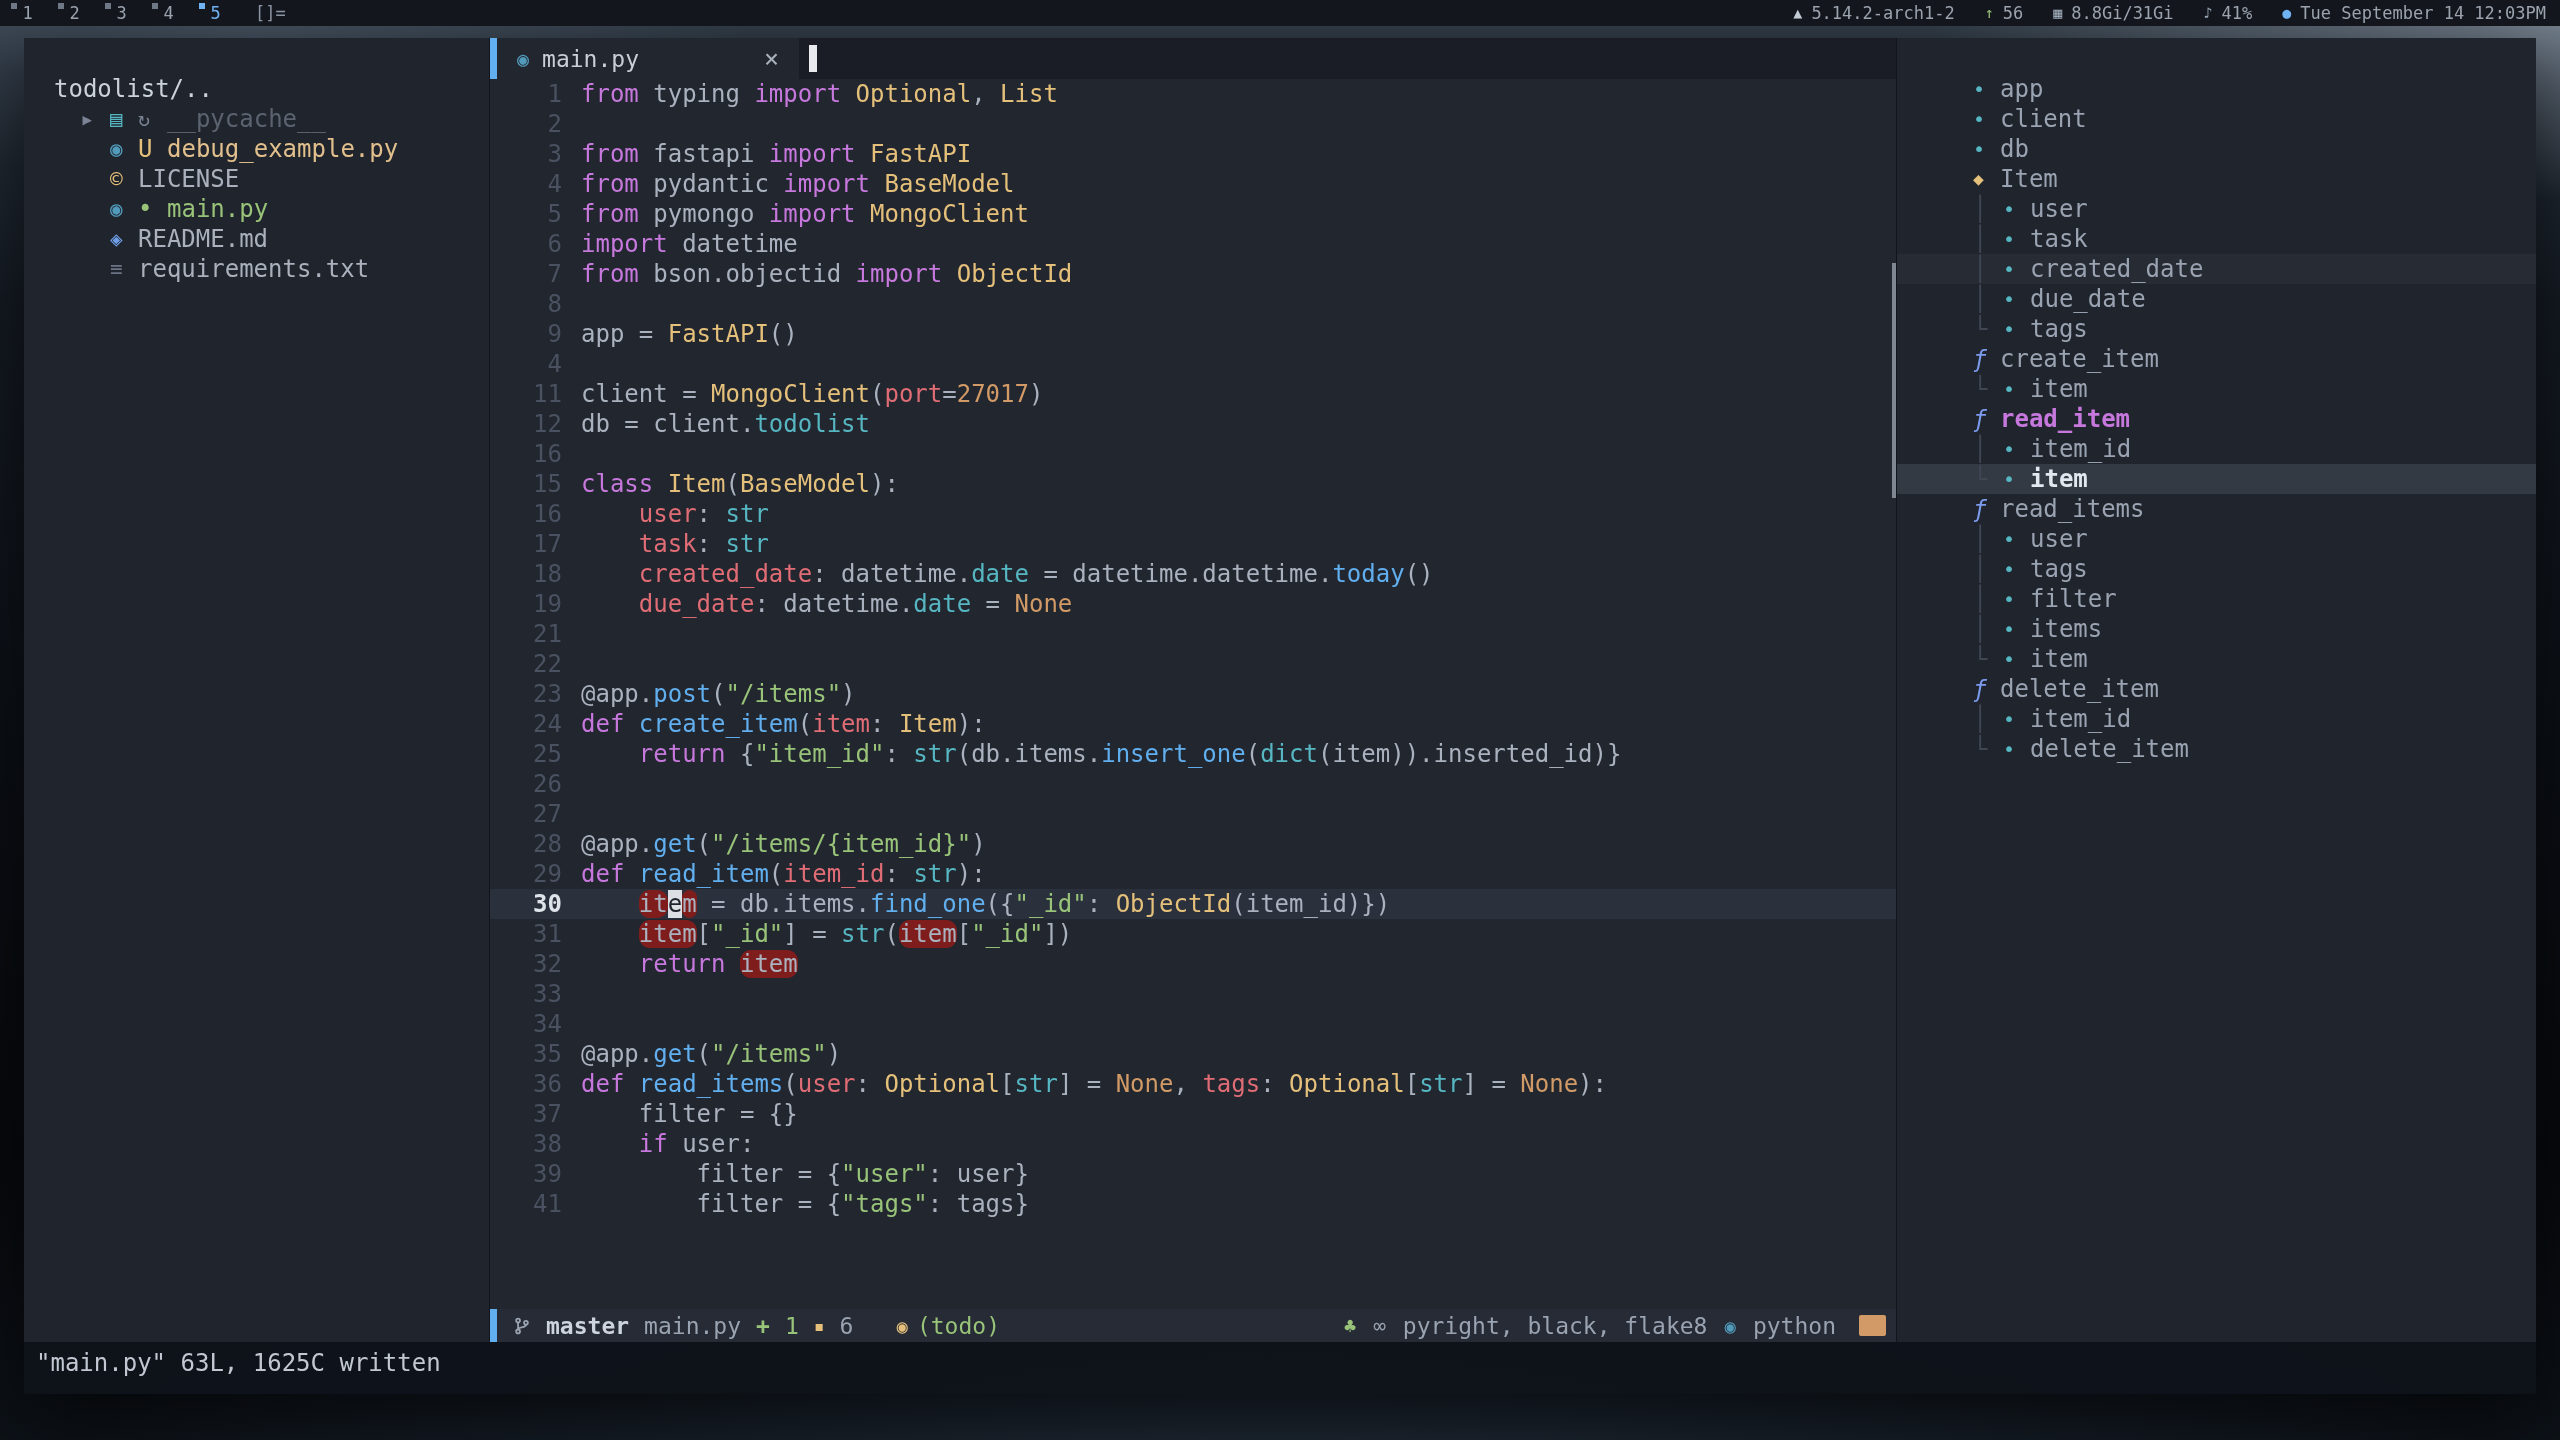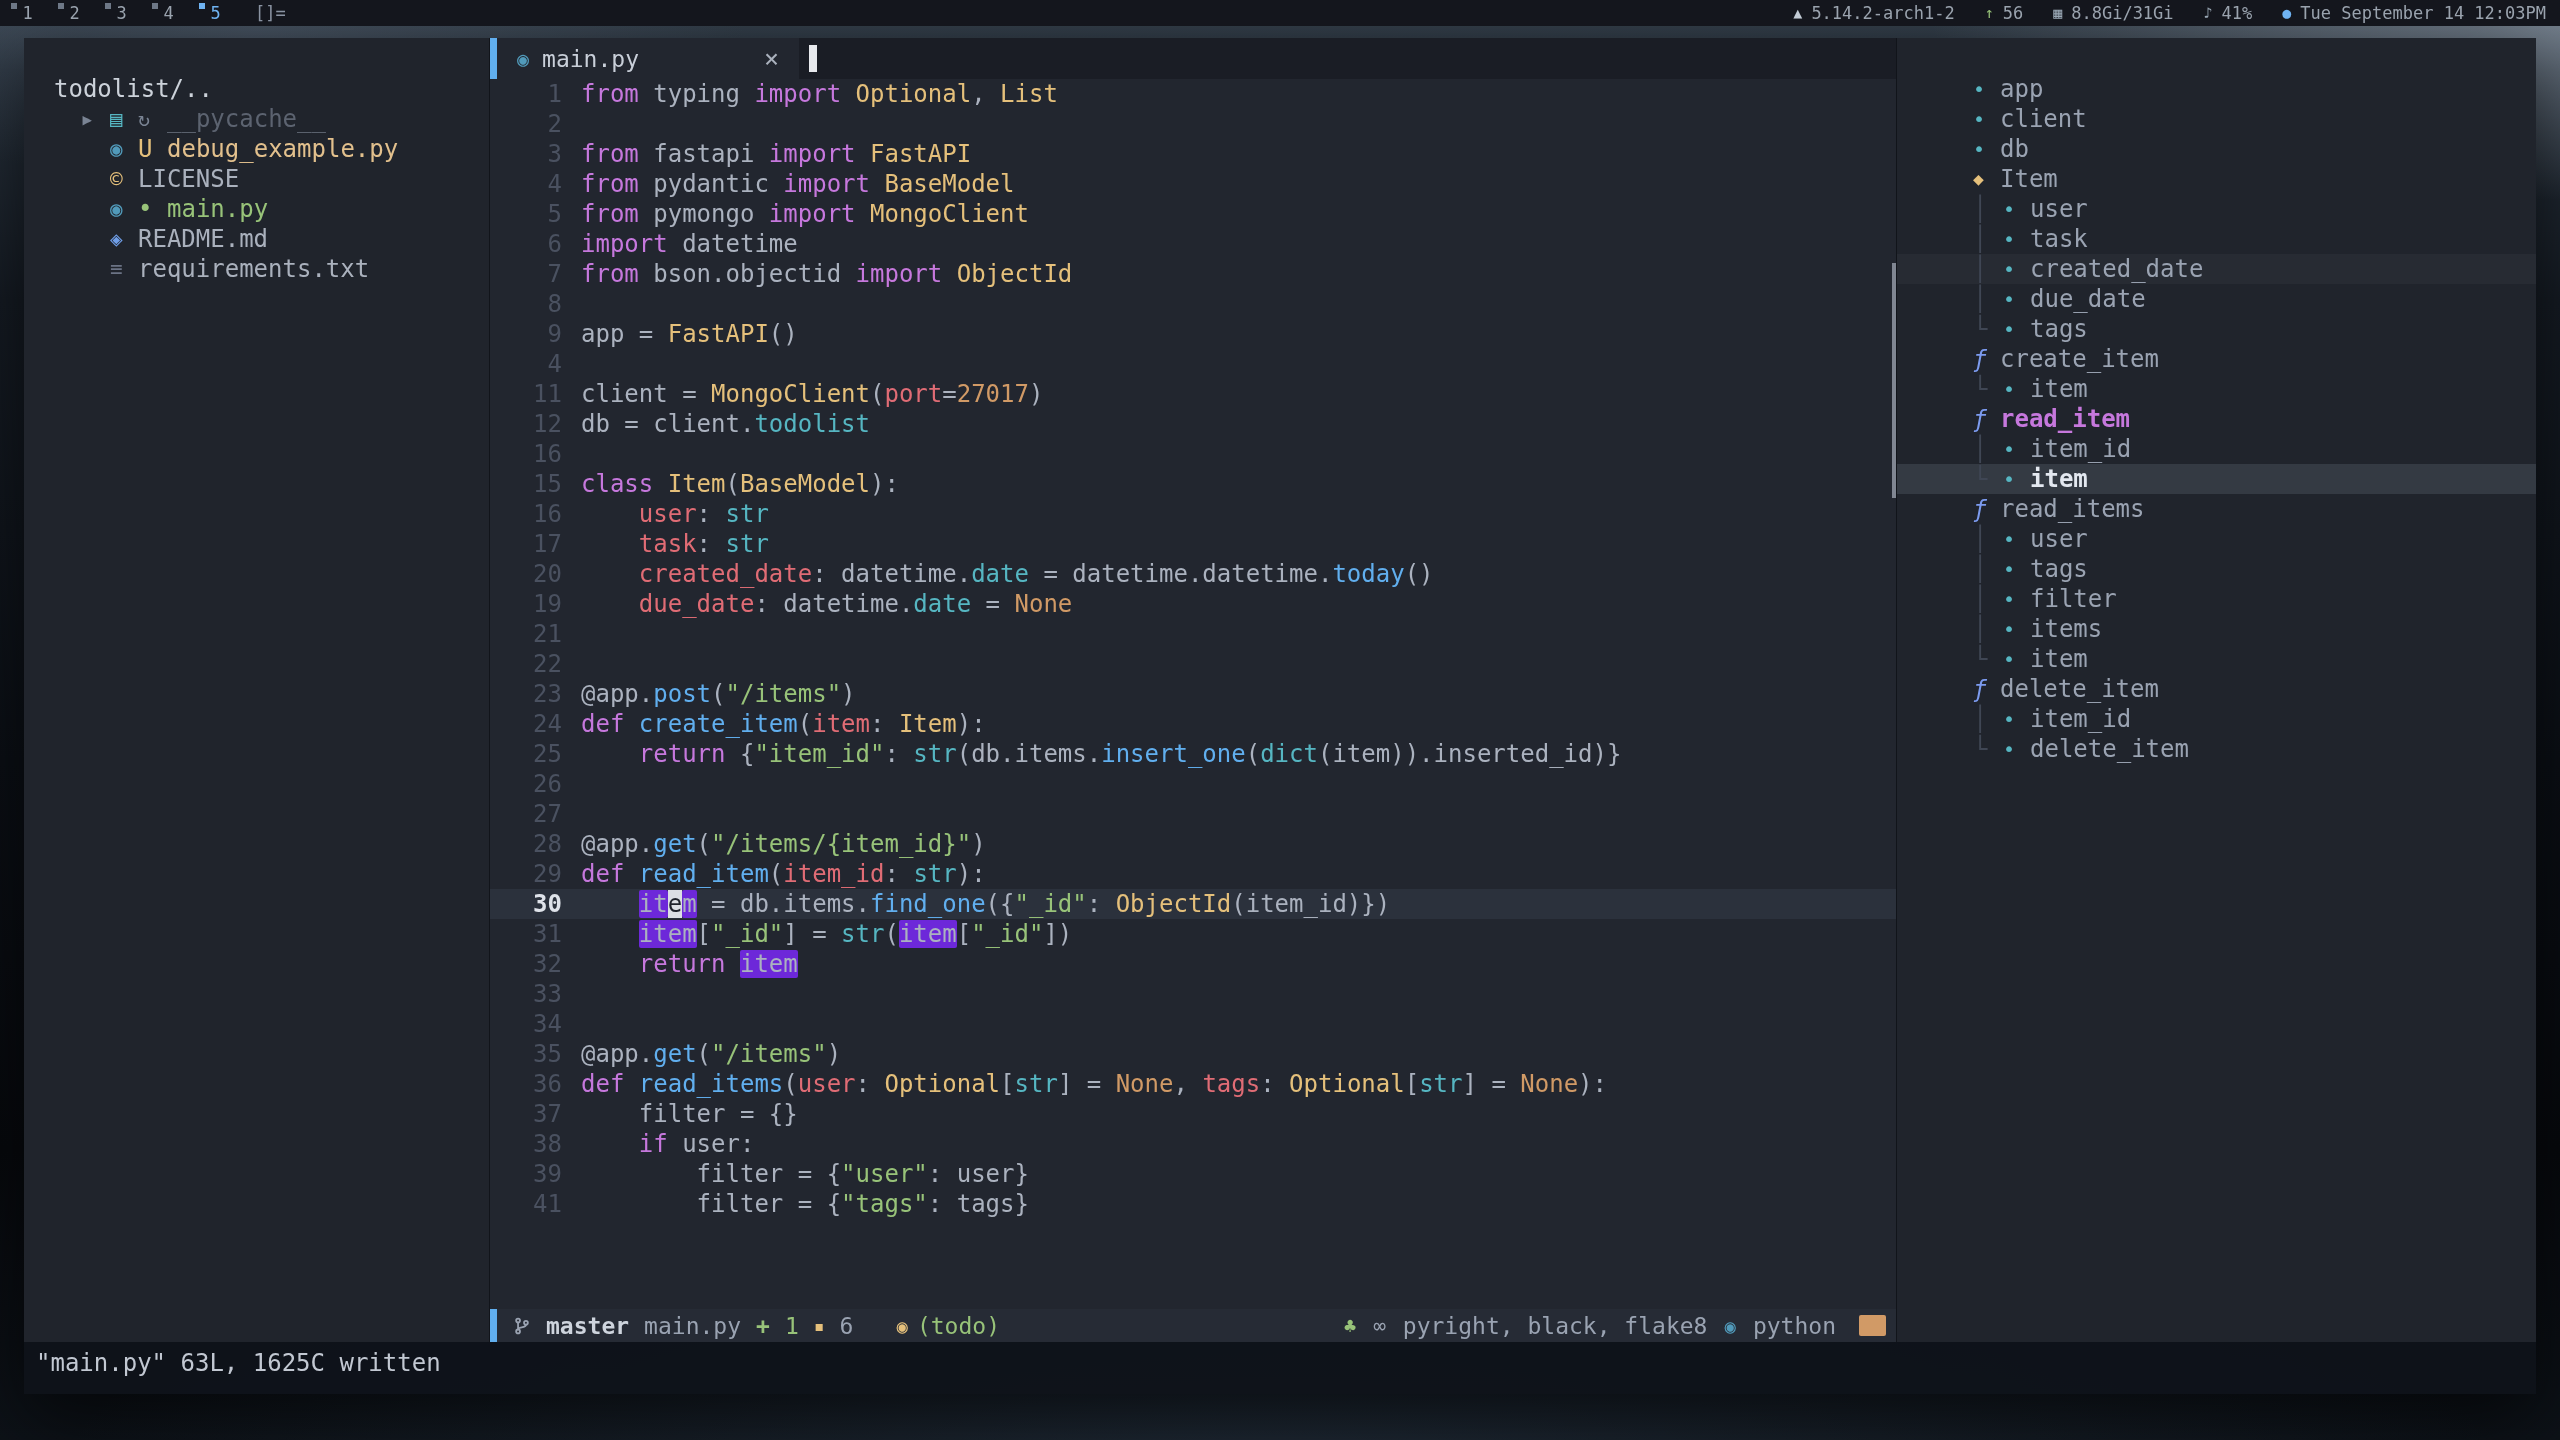--- a/index.html
+++ b/index.html
@@ -74,21 +74,21 @@
   .cur-line .lnum{color:#dfe3ea;font-weight:bold}
   .ltext{white-space:pre}
   .tk-fg{color:#abb2bf}
   .tk-kw{color:#c678dd}
   .tk-fn{color:#61afef}
   .tk-ty{color:#e5c07b}
   .tk-st{color:#98c379}
   .tk-nu{color:#d19a66}
   .tk-bi{color:#56b6c2}
   .tk-pr{color:#e06c75}
-  .tk-il{color:#abb2bf;background:#6d28d9;border-radius:2px}
+  .tk-il{color:#abb2bf;background:#7f1d1d;border-radius:11px}
   .tk-cur{color:#1e222a;background:#dcdfe4}
   .scroll-thumb{position:absolute;right:0;top:225px;width:4px;height:235px;
     background:rgba(205,214,228,.55);z-index:3}
 
   .statusline{height:33px;background:#262b35;display:flex;align-items:center;
     font-size:23px;color:#9aa3b2}
   .sl-bar{width:7px;height:33px;background:#61afef;flex:none}
   .sl-left{display:flex;align-items:center;gap:15px;padding-left:16px;white-space:pre}
   .sl-right{margin-left:auto;display:flex;align-items:center;gap:17px;padding-right:10px;white-space:pre}
   .sl-master{color:#ced4dd;font-weight:bold}
@@ -196,21 +196,21 @@
             <div class="code-line"><span class="lnum">7</span><span class="ltext"><span class="tk-kw">from</span><span class="tk-fg"> bson.objectid </span><span class="tk-kw">import</span><span class="tk-fg"> </span><span class="tk-ty">ObjectId</span></span></div>
             <div class="code-line"><span class="lnum">8</span><span class="ltext"></span></div>
             <div class="code-line"><span class="lnum">9</span><span class="ltext"><span class="tk-fg">app = </span><span class="tk-ty">FastAPI</span><span class="tk-fg">()</span></span></div>
             <div class="code-line"><span class="lnum">4</span><span class="ltext"></span></div>
             <div class="code-line"><span class="lnum">11</span><span class="ltext"><span class="tk-fg">client = </span><span class="tk-ty">MongoClient</span><span class="tk-fg">(</span><span class="tk-pr">port</span><span class="tk-fg">=</span><span class="tk-nu">27017</span><span class="tk-fg">)</span></span></div>
             <div class="code-line"><span class="lnum">12</span><span class="ltext"><span class="tk-fg">db = client.</span><span class="tk-bi">todolist</span></span></div>
             <div class="code-line"><span class="lnum">16</span><span class="ltext"></span></div>
             <div class="code-line"><span class="lnum">15</span><span class="ltext"><span class="tk-kw">class</span><span class="tk-fg"> </span><span class="tk-ty">Item</span><span class="tk-fg">(</span><span class="tk-ty">BaseModel</span><span class="tk-fg">):</span></span></div>
             <div class="code-line"><span class="lnum">16</span><span class="ltext"><span class="tk-fg">    </span><span class="tk-pr">user</span><span class="tk-fg">: </span><span class="tk-bi">str</span></span></div>
             <div class="code-line"><span class="lnum">17</span><span class="ltext"><span class="tk-fg">    </span><span class="tk-pr">task</span><span class="tk-fg">: </span><span class="tk-bi">str</span></span></div>
-            <div class="code-line"><span class="lnum">20</span><span class="ltext"><span class="tk-fg">    </span><span class="tk-pr">created_date</span><span class="tk-fg">: datetime.</span><span class="tk-bi">date</span><span class="tk-fg"> = datetime.datetime.</span><span class="tk-fn">today</span><span class="tk-fg">()</span></span></div>
+            <div class="code-line"><span class="lnum">18</span><span class="ltext"><span class="tk-fg">    </span><span class="tk-pr">created_date</span><span class="tk-fg">: datetime.</span><span class="tk-bi">date</span><span class="tk-fg"> = datetime.datetime.</span><span class="tk-fn">today</span><span class="tk-fg">()</span></span></div>
             <div class="code-line"><span class="lnum">19</span><span class="ltext"><span class="tk-fg">    </span><span class="tk-pr">due_date</span><span class="tk-fg">: datetime.</span><span class="tk-bi">date</span><span class="tk-fg"> = </span><span class="tk-nu">None</span></span></div>
             <div class="code-line"><span class="lnum">21</span><span class="ltext"></span></div>
             <div class="code-line"><span class="lnum">22</span><span class="ltext"></span></div>
             <div class="code-line"><span class="lnum">23</span><span class="ltext"><span class="tk-fg">@app.</span><span class="tk-fn">post</span><span class="tk-fg">(</span><span class="tk-st">"/items"</span><span class="tk-fg">)</span></span></div>
             <div class="code-line"><span class="lnum">24</span><span class="ltext"><span class="tk-kw">def</span><span class="tk-fg"> </span><span class="tk-fn">create_item</span><span class="tk-fg">(</span><span class="tk-pr">item</span><span class="tk-fg">: </span><span class="tk-ty">Item</span><span class="tk-fg">):</span></span></div>
             <div class="code-line"><span class="lnum">25</span><span class="ltext"><span class="tk-fg">    </span><span class="tk-kw">return</span><span class="tk-fg"> {</span><span class="tk-st">"item_id"</span><span class="tk-fg">: </span><span class="tk-bi">str</span><span class="tk-fg">(db.items.</span><span class="tk-fn">insert_one</span><span class="tk-fg">(</span><span class="tk-bi">dict</span><span class="tk-fg">(item)).inserted_id)}</span></span></div>
             <div class="code-line"><span class="lnum">26</span><span class="ltext"></span></div>
             <div class="code-line"><span class="lnum">27</span><span class="ltext"></span></div>
             <div class="code-line"><span class="lnum">28</span><span class="ltext"><span class="tk-fg">@app.</span><span class="tk-fn">get</span><span class="tk-fg">(</span><span class="tk-st">"/items/{item_id}"</span><span class="tk-fg">)</span></span></div>
             <div class="code-line"><span class="lnum">29</span><span class="ltext"><span class="tk-kw">def</span><span class="tk-fg"> </span><span class="tk-fn">read_item</span><span class="tk-fg">(</span><span class="tk-pr">item_id</span><span class="tk-fg">: </span><span class="tk-bi">str</span><span class="tk-fg">):</span></span></div>

